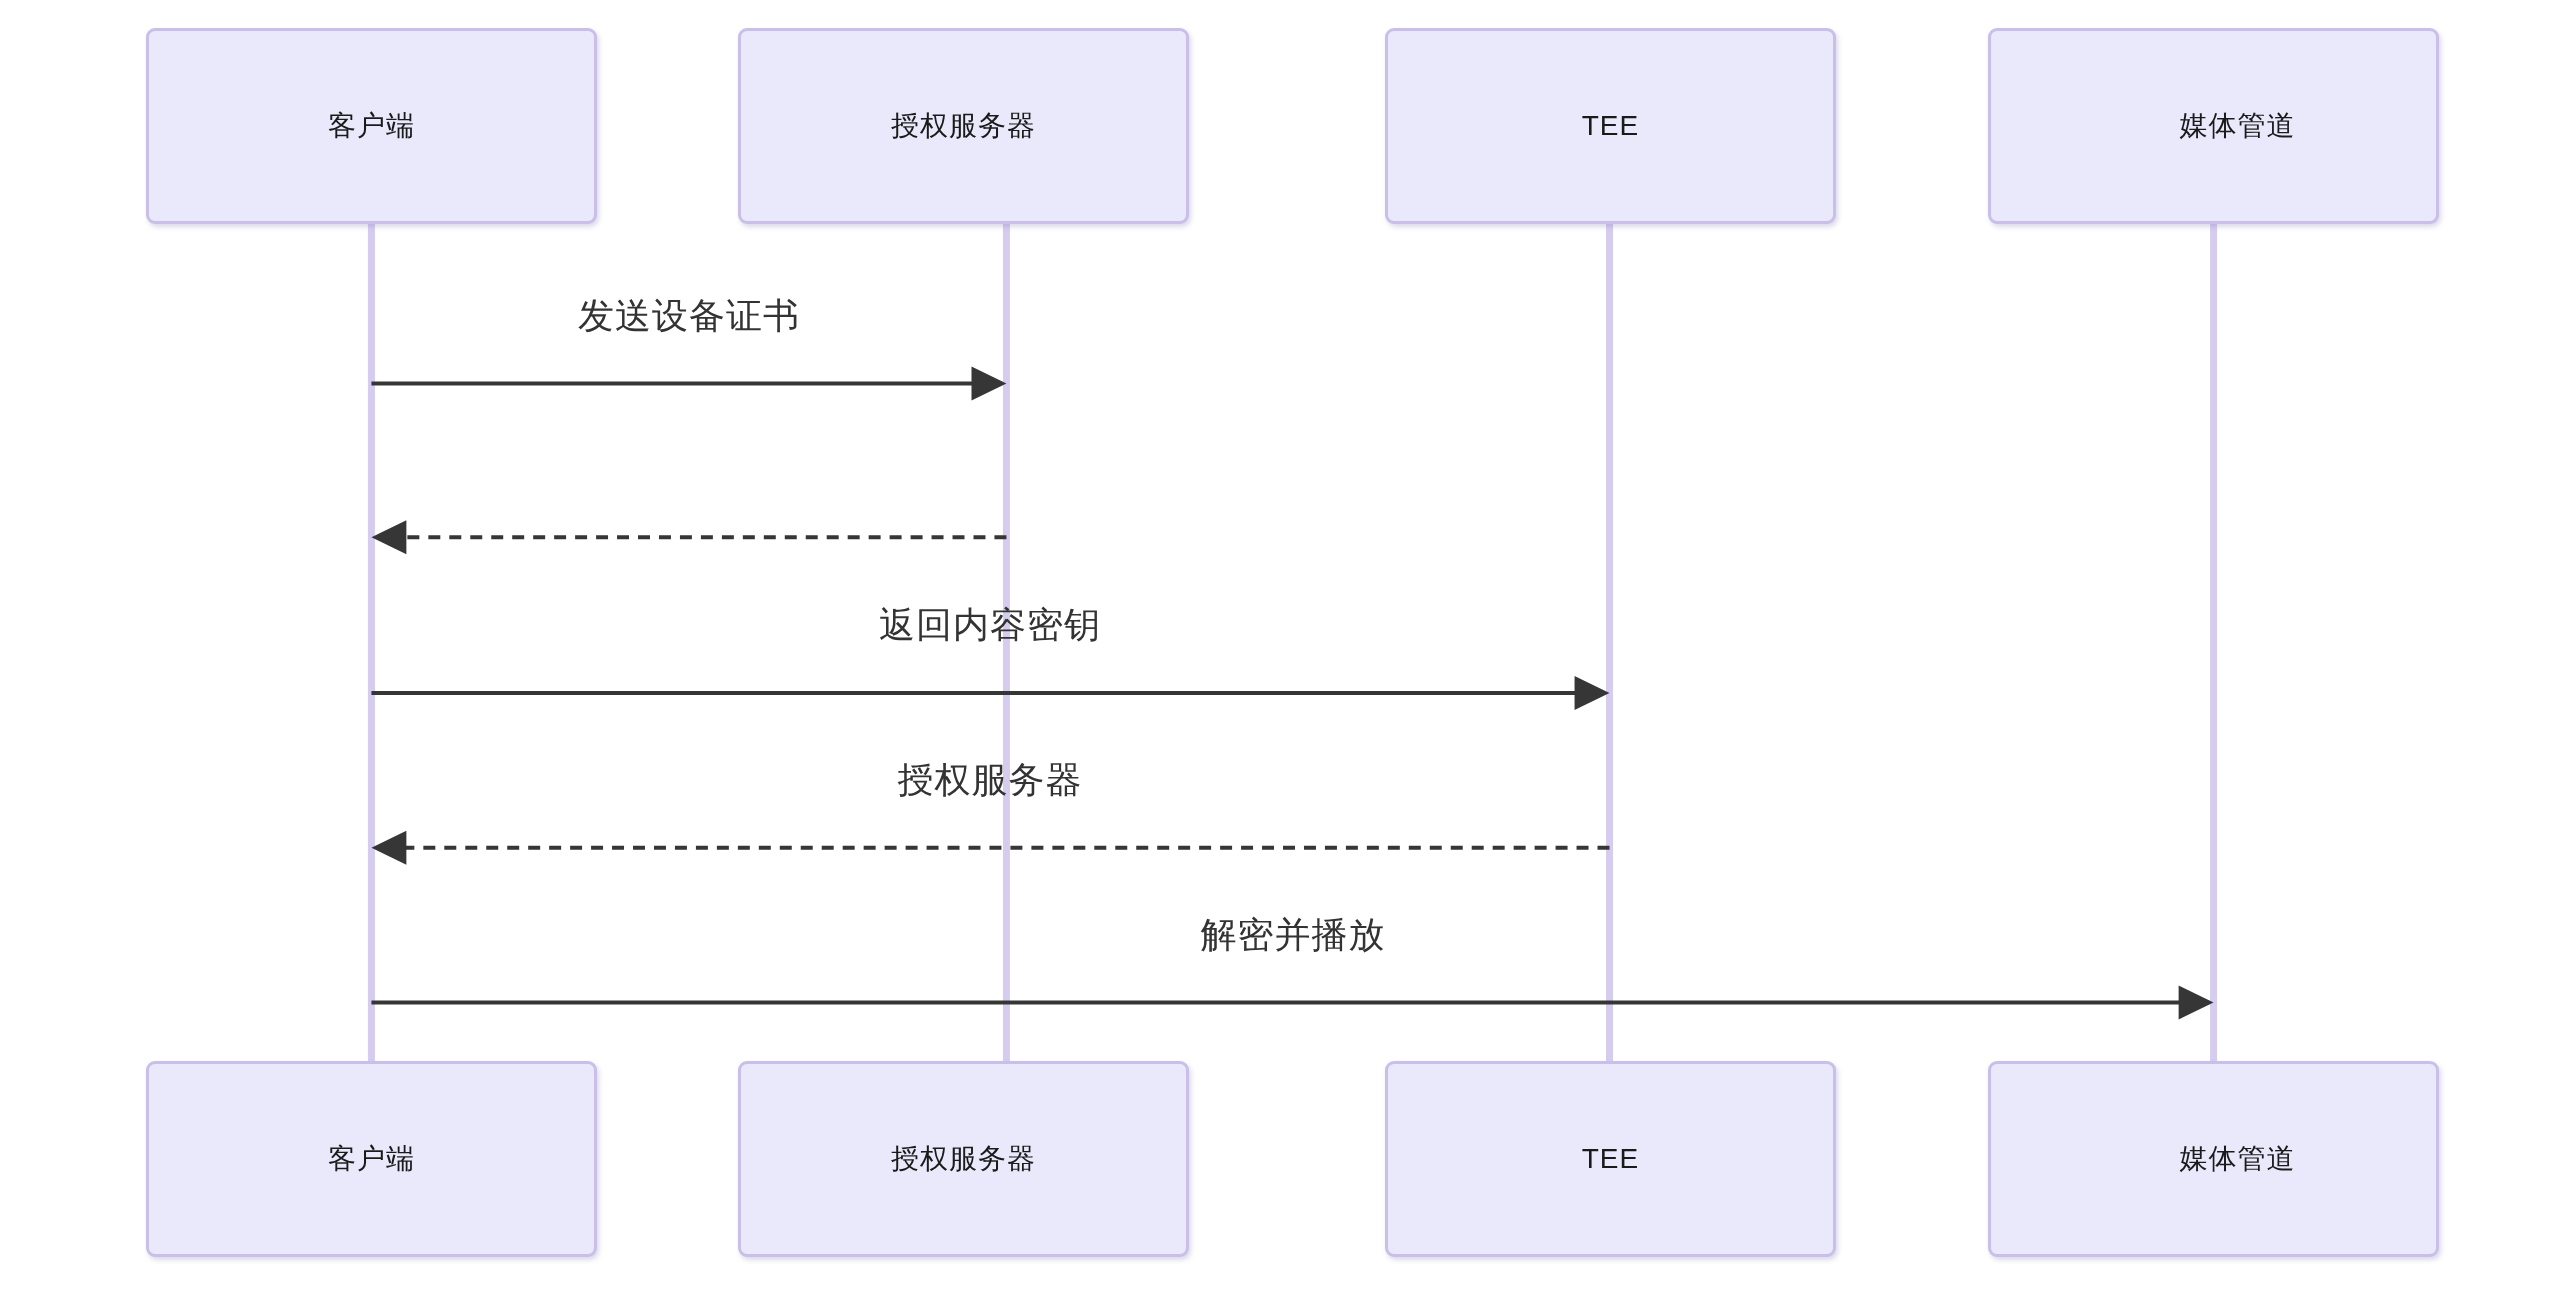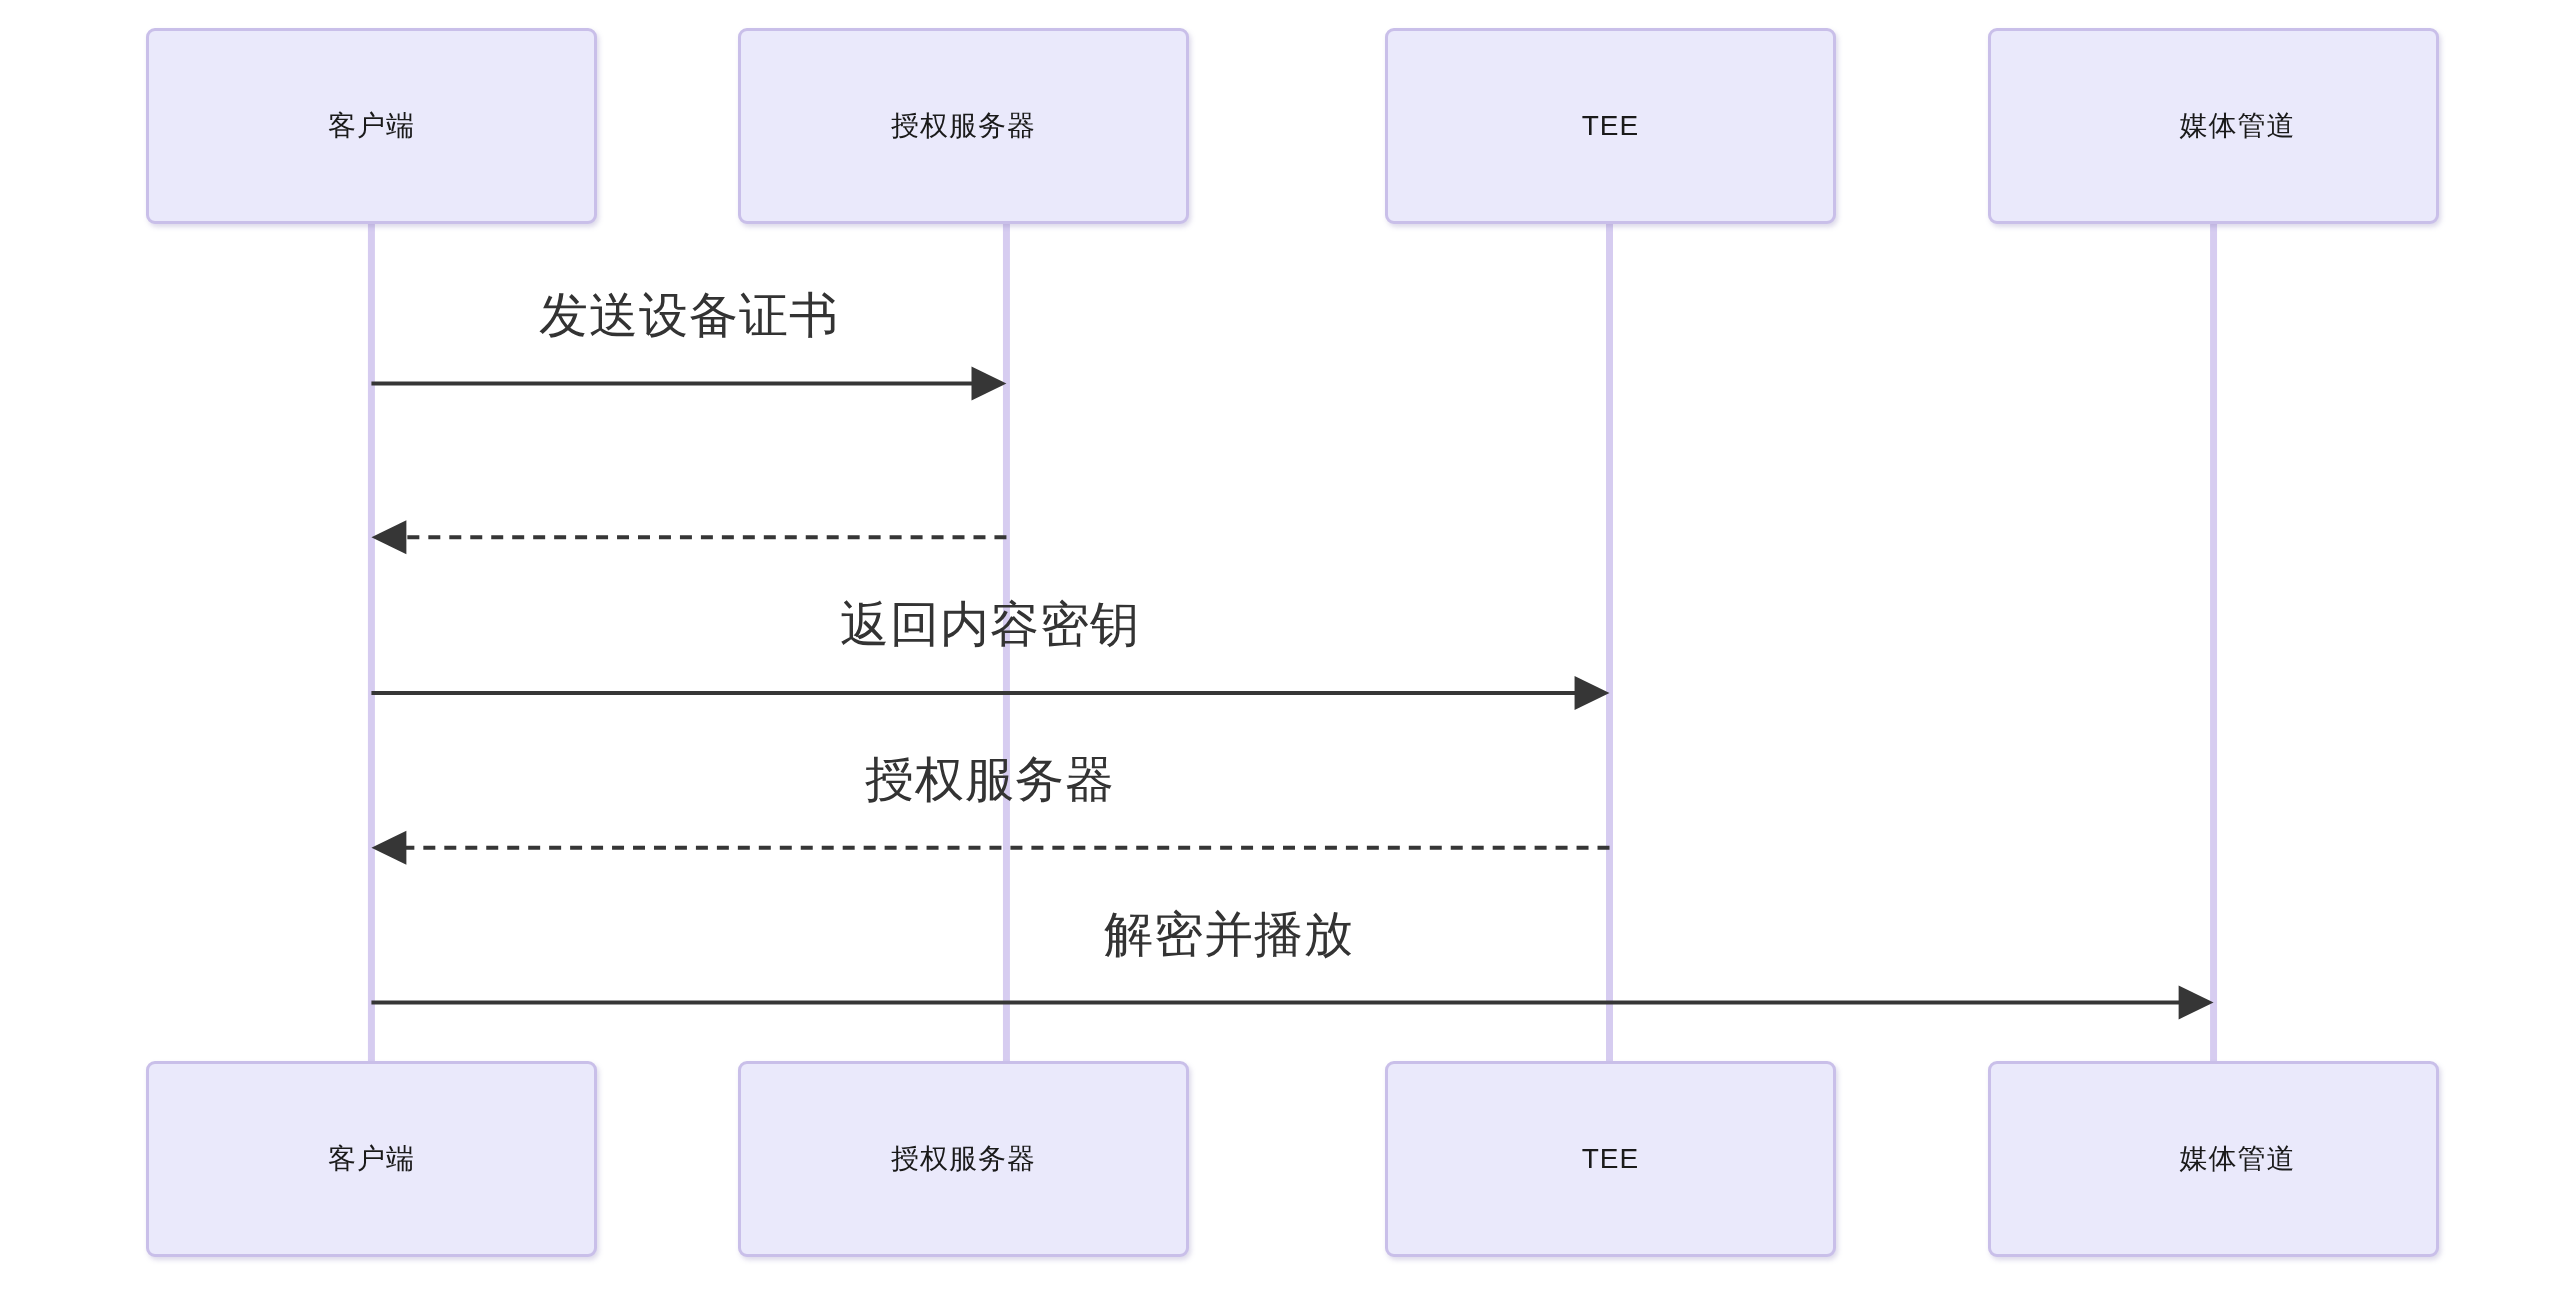--- a/index.html
+++ b/index.html
@@ -59,21 +59,21 @@
   }
   .actor.row-top{top:28px;}
   .actor.row-bottom{top:1061px;}
   .actor.col-1{left:146px;}
   .actor.col-2{left:738px;justify-content:center;}
   .actor.col-3{left:1385px;}
   .actor.col-4{left:1988px;padding-left:48px;}
   .msg-label{
     position:absolute;
     transform:translate(-50%,-50%);
-    font-size:49px;
+    font-size:36px;
     color:var(--text);
     white-space:nowrap;
     letter-spacing:1px;
   }
 </style>
 </head>
 <body>
 
 <div class="diagram">
 
@@ -122,16 +122,16 @@
   <div class="actor row-bottom col-3">
     <span>TEE</span>
   </div>
   <div class="actor row-bottom col-4">
     <span>媒体管道</span>
   </div>
 
   <div class="msg-label" style="left:689px;top:316px;">发送设备证书</div>
   <div class="msg-label" style="left:990px;top:625px;">返回内容密钥</div>
   <div class="msg-label" style="left:990px;top:780px;">授权服务器</div>
-  <div class="msg-label" style="left:1229px;top:935px;">解密并播放</div>
+  <div class="msg-label" style="left:1293px;top:935px;">解密并播放</div>
 
 </div>
 
 
 </body></html>

